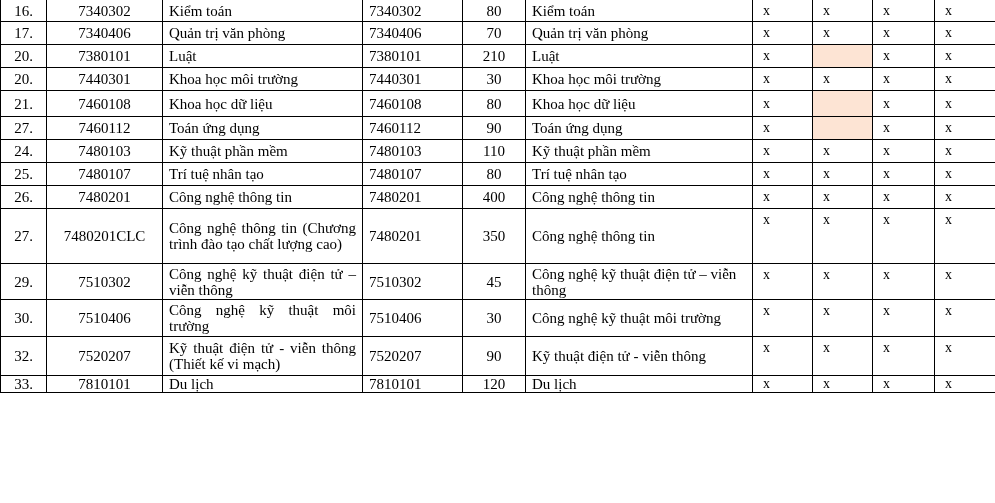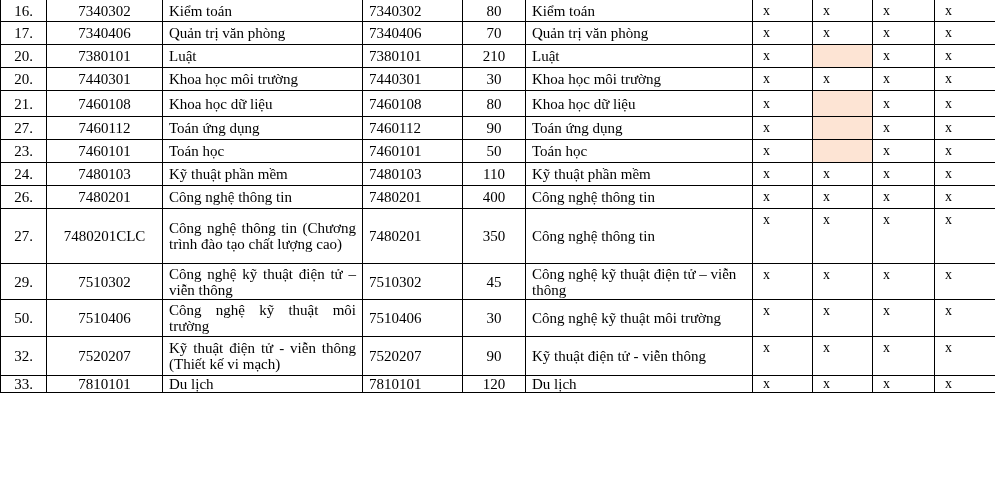--- a/index.html
+++ b/index.html
@@ -108,38 +108,38 @@
         <td class="j">Toán ứng dụng</td>
         <td>7460112</td>
         <td class="c">90</td>
         <td>Toán ứng dụng</td>
         <td class="mark" style="vertical-align: middle; padding-top: 0px;">x</td>
         <td class="mark shaded" style="background: rgb(253, 228, 212); vertical-align: middle; padding-top: 0px;"></td>
         <td class="mark" style="vertical-align: middle; padding-top: 0px;">x</td>
         <td class="mark" style="vertical-align: middle; padding-top: 0px;">x</td>
       </tr>
       <tr style="height: 23px;">
-        <td class="c">23.</td>
-        <td class="c">7460101</td>
-        <td class="j">Toán học</td>
-        <td>7460101</td>
-        <td class="c">50</td>
-        <td>Toán học</td>
-        <td class="mark" style="vertical-align: middle; padding-top: 0px;">x</td>
-        <td class="mark shaded" style="background: rgb(253, 228, 212); vertical-align: middle; padding-top: 0px;"></td>
-        <td class="mark" style="vertical-align: middle; padding-top: 0px;">x</td>
-        <td class="mark" style="vertical-align: middle; padding-top: 0px;">x</td>
-      </tr>
-      <tr style="height: 23px;">
         <td class="c">24.</td>
         <td class="c">7480103</td>
         <td class="j">Kỹ thuật phần mềm</td>
         <td>7480103</td>
         <td class="c">110</td>
         <td>Kỹ thuật phần mềm</td>
+        <td class="mark" style="vertical-align: middle; padding-top: 0px;">x</td>
+        <td class="mark" style="vertical-align: middle; padding-top: 0px;">x</td>
+        <td class="mark" style="vertical-align: middle; padding-top: 0px;">x</td>
+        <td class="mark" style="vertical-align: middle; padding-top: 0px;">x</td>
+      </tr>
+      <tr style="height: 23px;">
+        <td class="c">25.</td>
+        <td class="c">7480107</td>
+        <td class="j">Trí tuệ nhân tạo</td>
+        <td>7480107</td>
+        <td class="c">80</td>
+        <td>Trí tuệ nhân tạo</td>
         <td class="mark" style="vertical-align: middle; padding-top: 0px;">x</td>
         <td class="mark" style="vertical-align: middle; padding-top: 0px;">x</td>
         <td class="mark" style="vertical-align: middle; padding-top: 0px;">x</td>
         <td class="mark" style="vertical-align: middle; padding-top: 0px;">x</td>
       </tr>
       <tr style="height: 23px;">
         <td class="c">26.</td>
         <td class="c">7480201</td>
         <td class="j">Công nghệ thông tin</td>
         <td>7480201</td>
@@ -168,21 +168,21 @@
         <td class="j">Công nghệ kỹ thuật điện tử – viễn thông</td>
         <td>7510302</td>
         <td class="c">45</td>
         <td>Công nghệ kỹ thuật điện tử – viễn thông</td>
         <td class="mark">x</td>
         <td class="mark">x</td>
         <td class="mark">x</td>
         <td class="mark">x</td>
       </tr>
       <tr style="height: 37px;">
-        <td class="c">50.</td>
+        <td class="c">30.</td>
         <td class="c">7510406</td>
         <td class="j">Công nghệ kỹ thuật môi trường</td>
         <td>7510406</td>
         <td class="c">30</td>
         <td>Công nghệ kỹ thuật môi trường</td>
         <td class="mark">x</td>
         <td class="mark">x</td>
         <td class="mark">x</td>
         <td class="mark">x</td>
       </tr>

